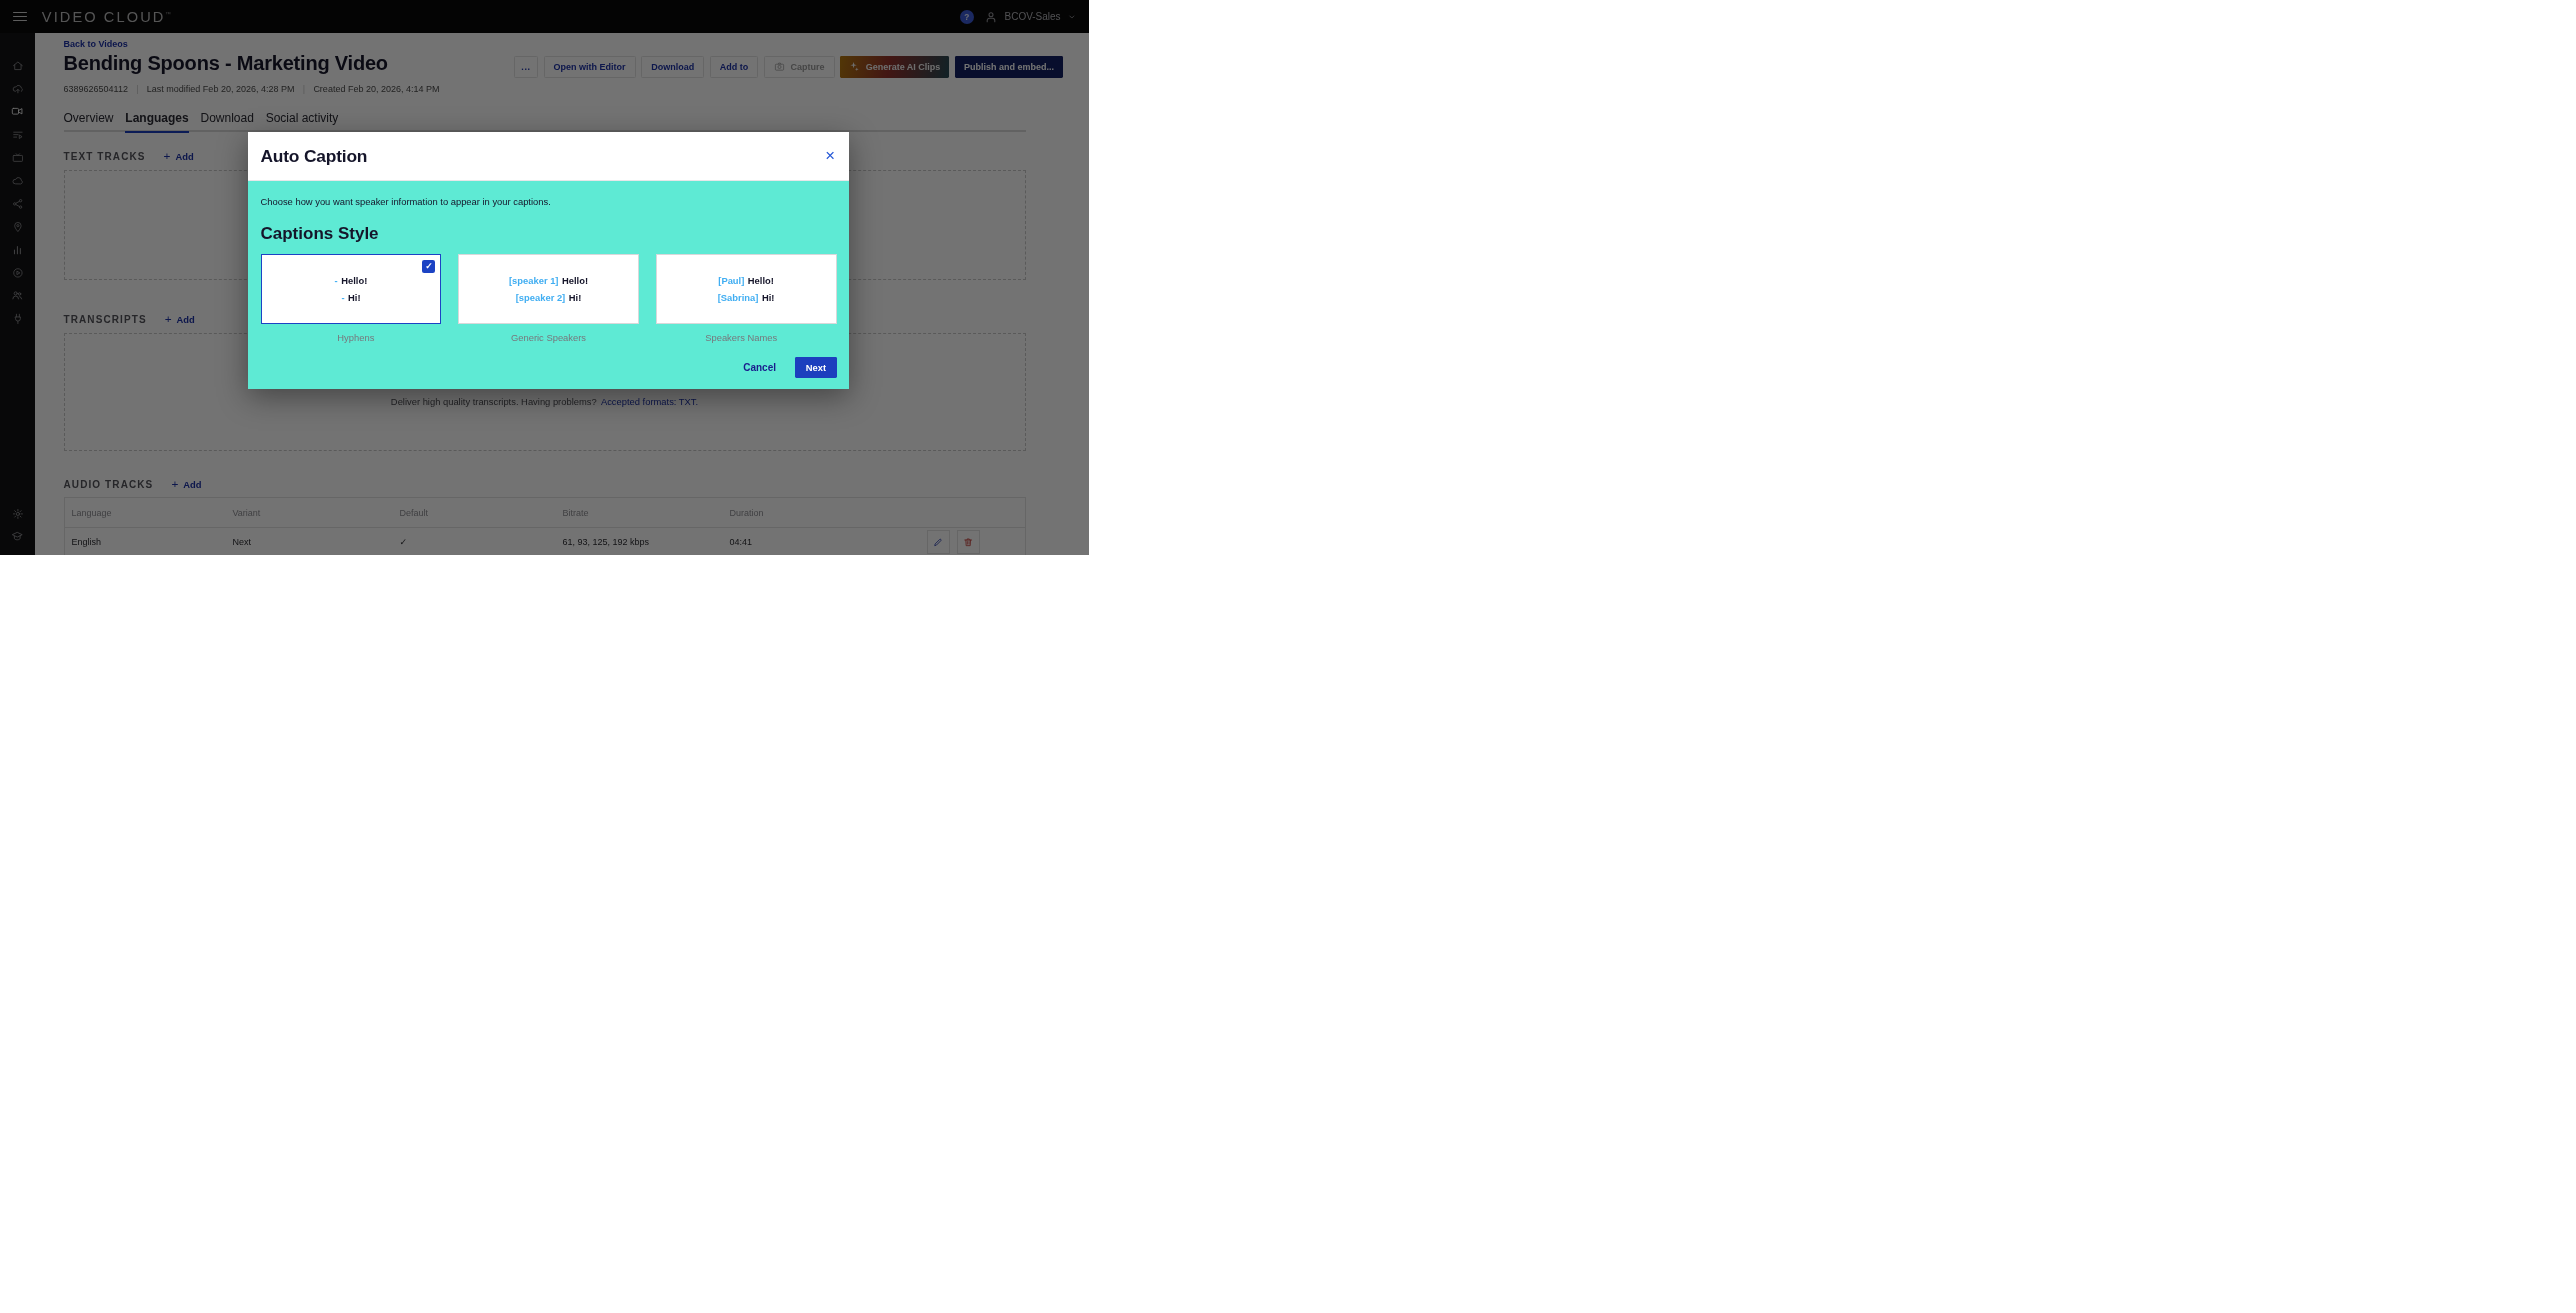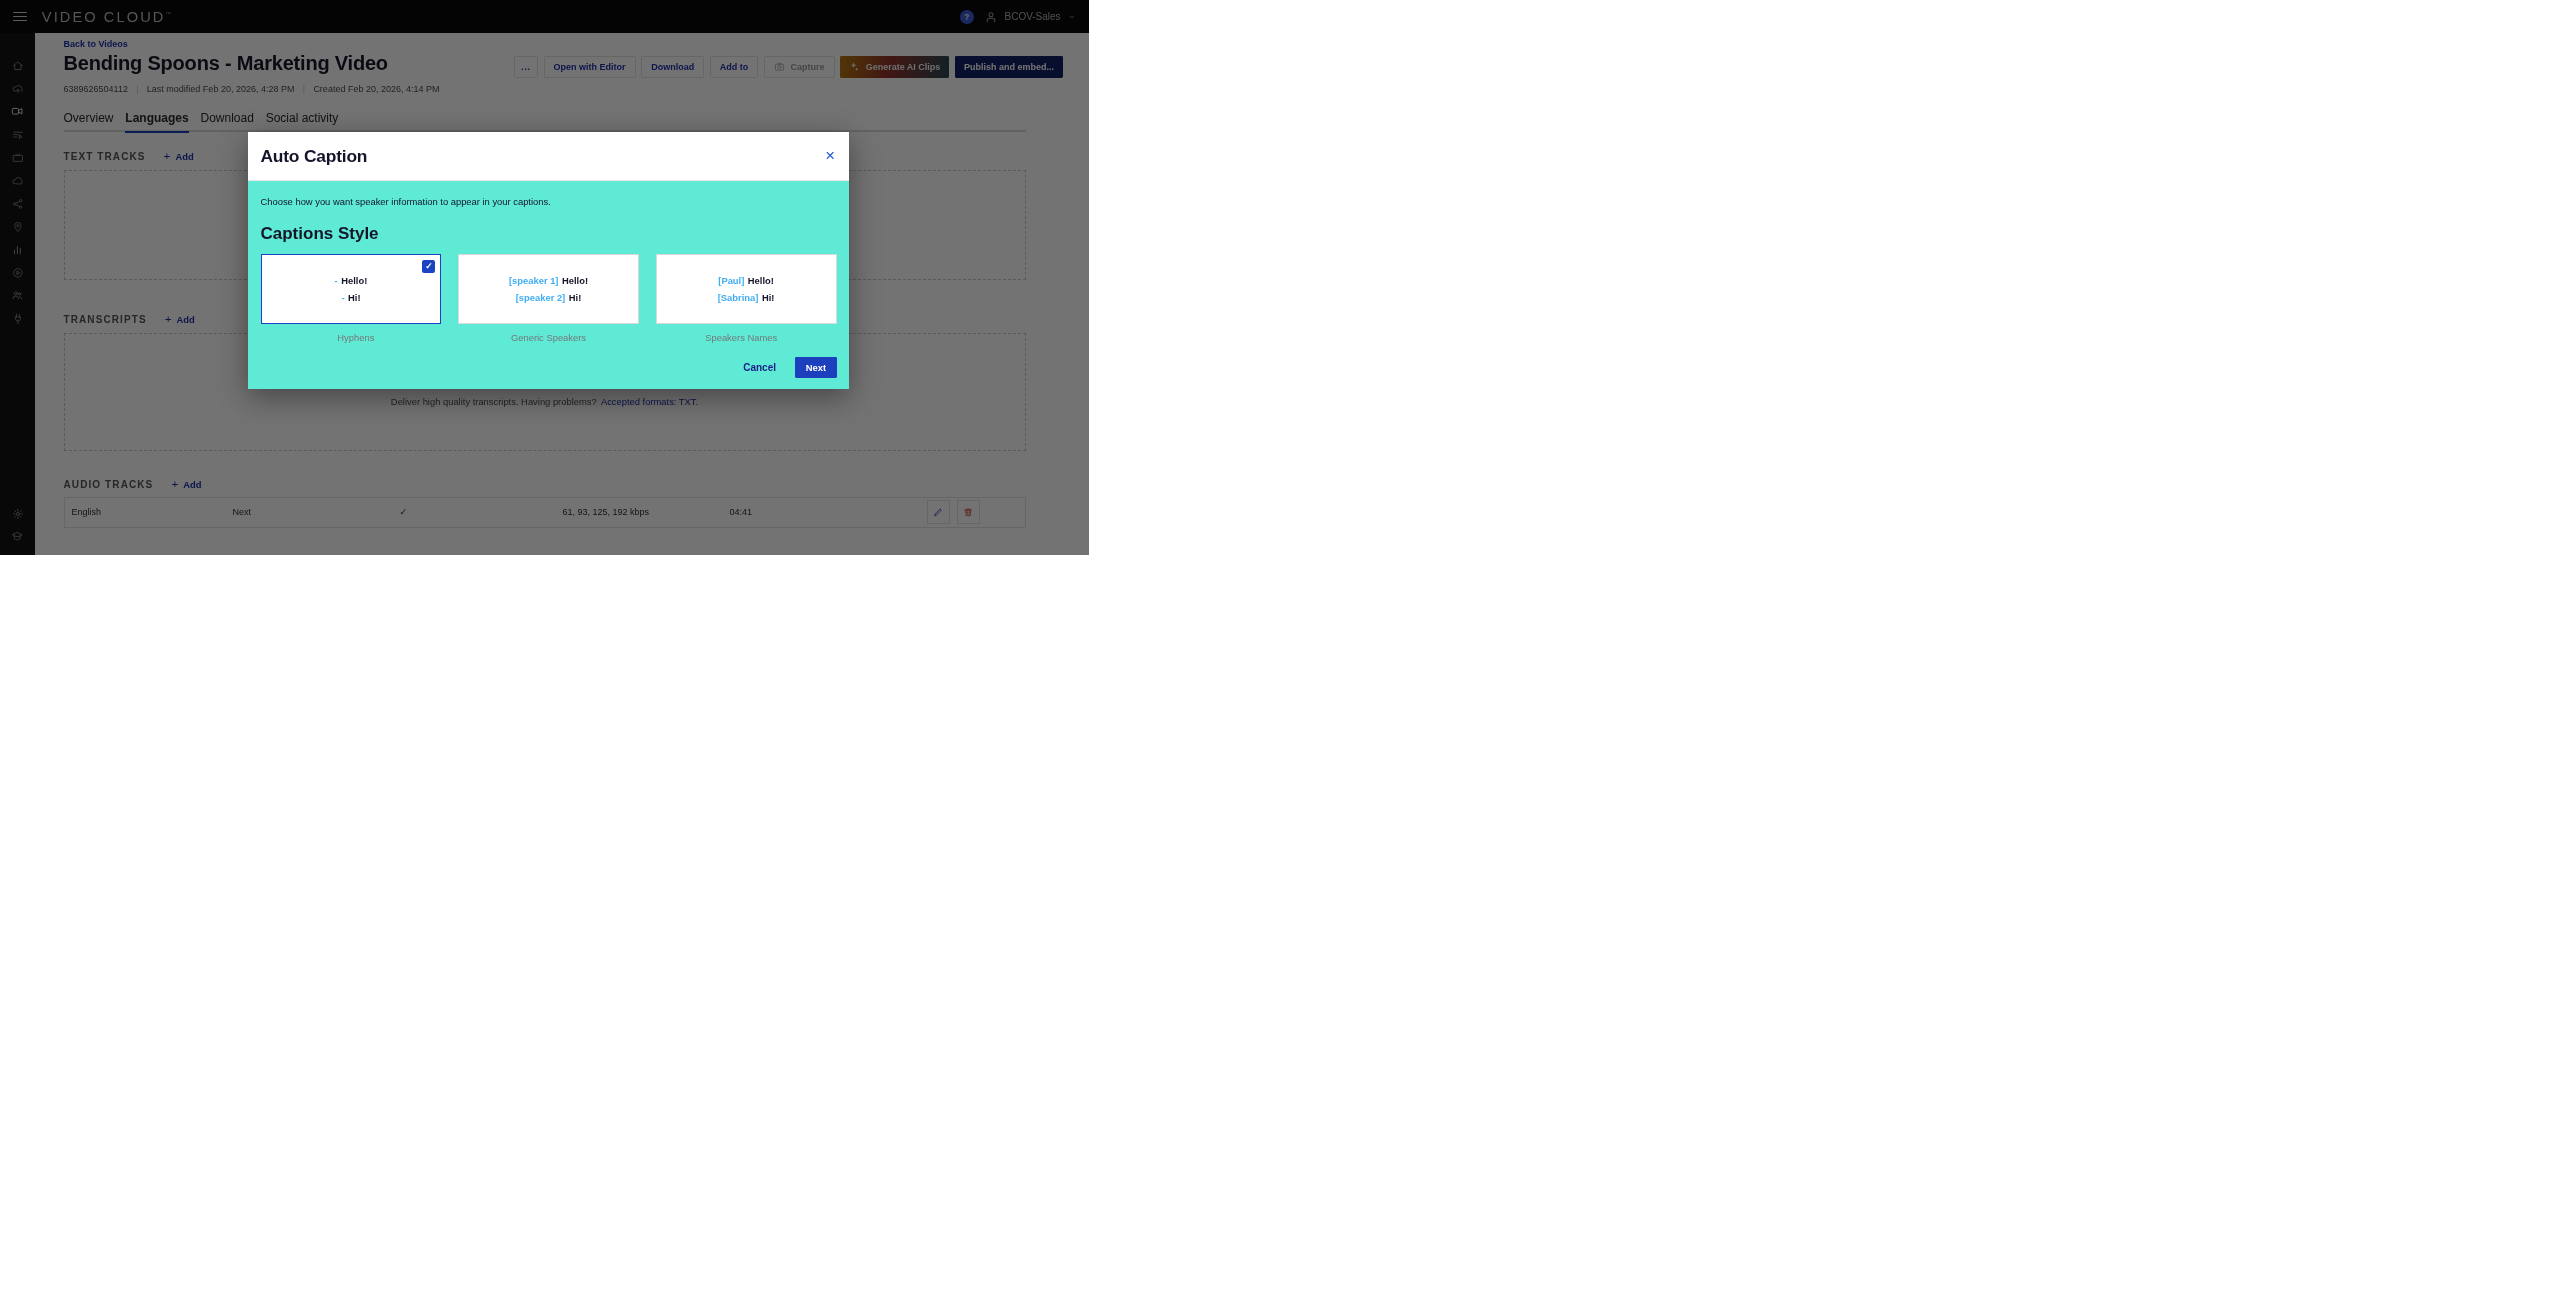--- a/index.html
+++ b/index.html
@@ -276,20 +276,27 @@
   </div>
 
   <div class="sec-header" style="top:446px">
     <span class="sec-label">AUDIO TRACKS</span>
     <span class="add-btn">
         <span class="plus">+</span>
         <span>Add</span>
       </span>
   </div>
   <div class="audio-table">
+    <div class="thead">
+      <div class="c1">Language</div>
+      <div class="c2">Variant</div>
+      <div class="c3">Default</div>
+      <div class="c4">Bitrate</div>
+      <div class="c5">Duration</div>
+    </div>
     <div class="trow">
       <div class="c1">English</div>
       <div class="c2">Next</div>
       <div class="c3">✓</div>
       <div class="c4">61, 93, 125, 192 kbps</div>
       <div class="c5">
           <span>04:41</span>
         <span class="row-actions">
           <span class="icon-btn">
               <svg width="10.4" height="10.4" viewBox="0 0 24 24" fill="none" stroke="#1e33a8" stroke-width="1.8" stroke-linejoin="round">

